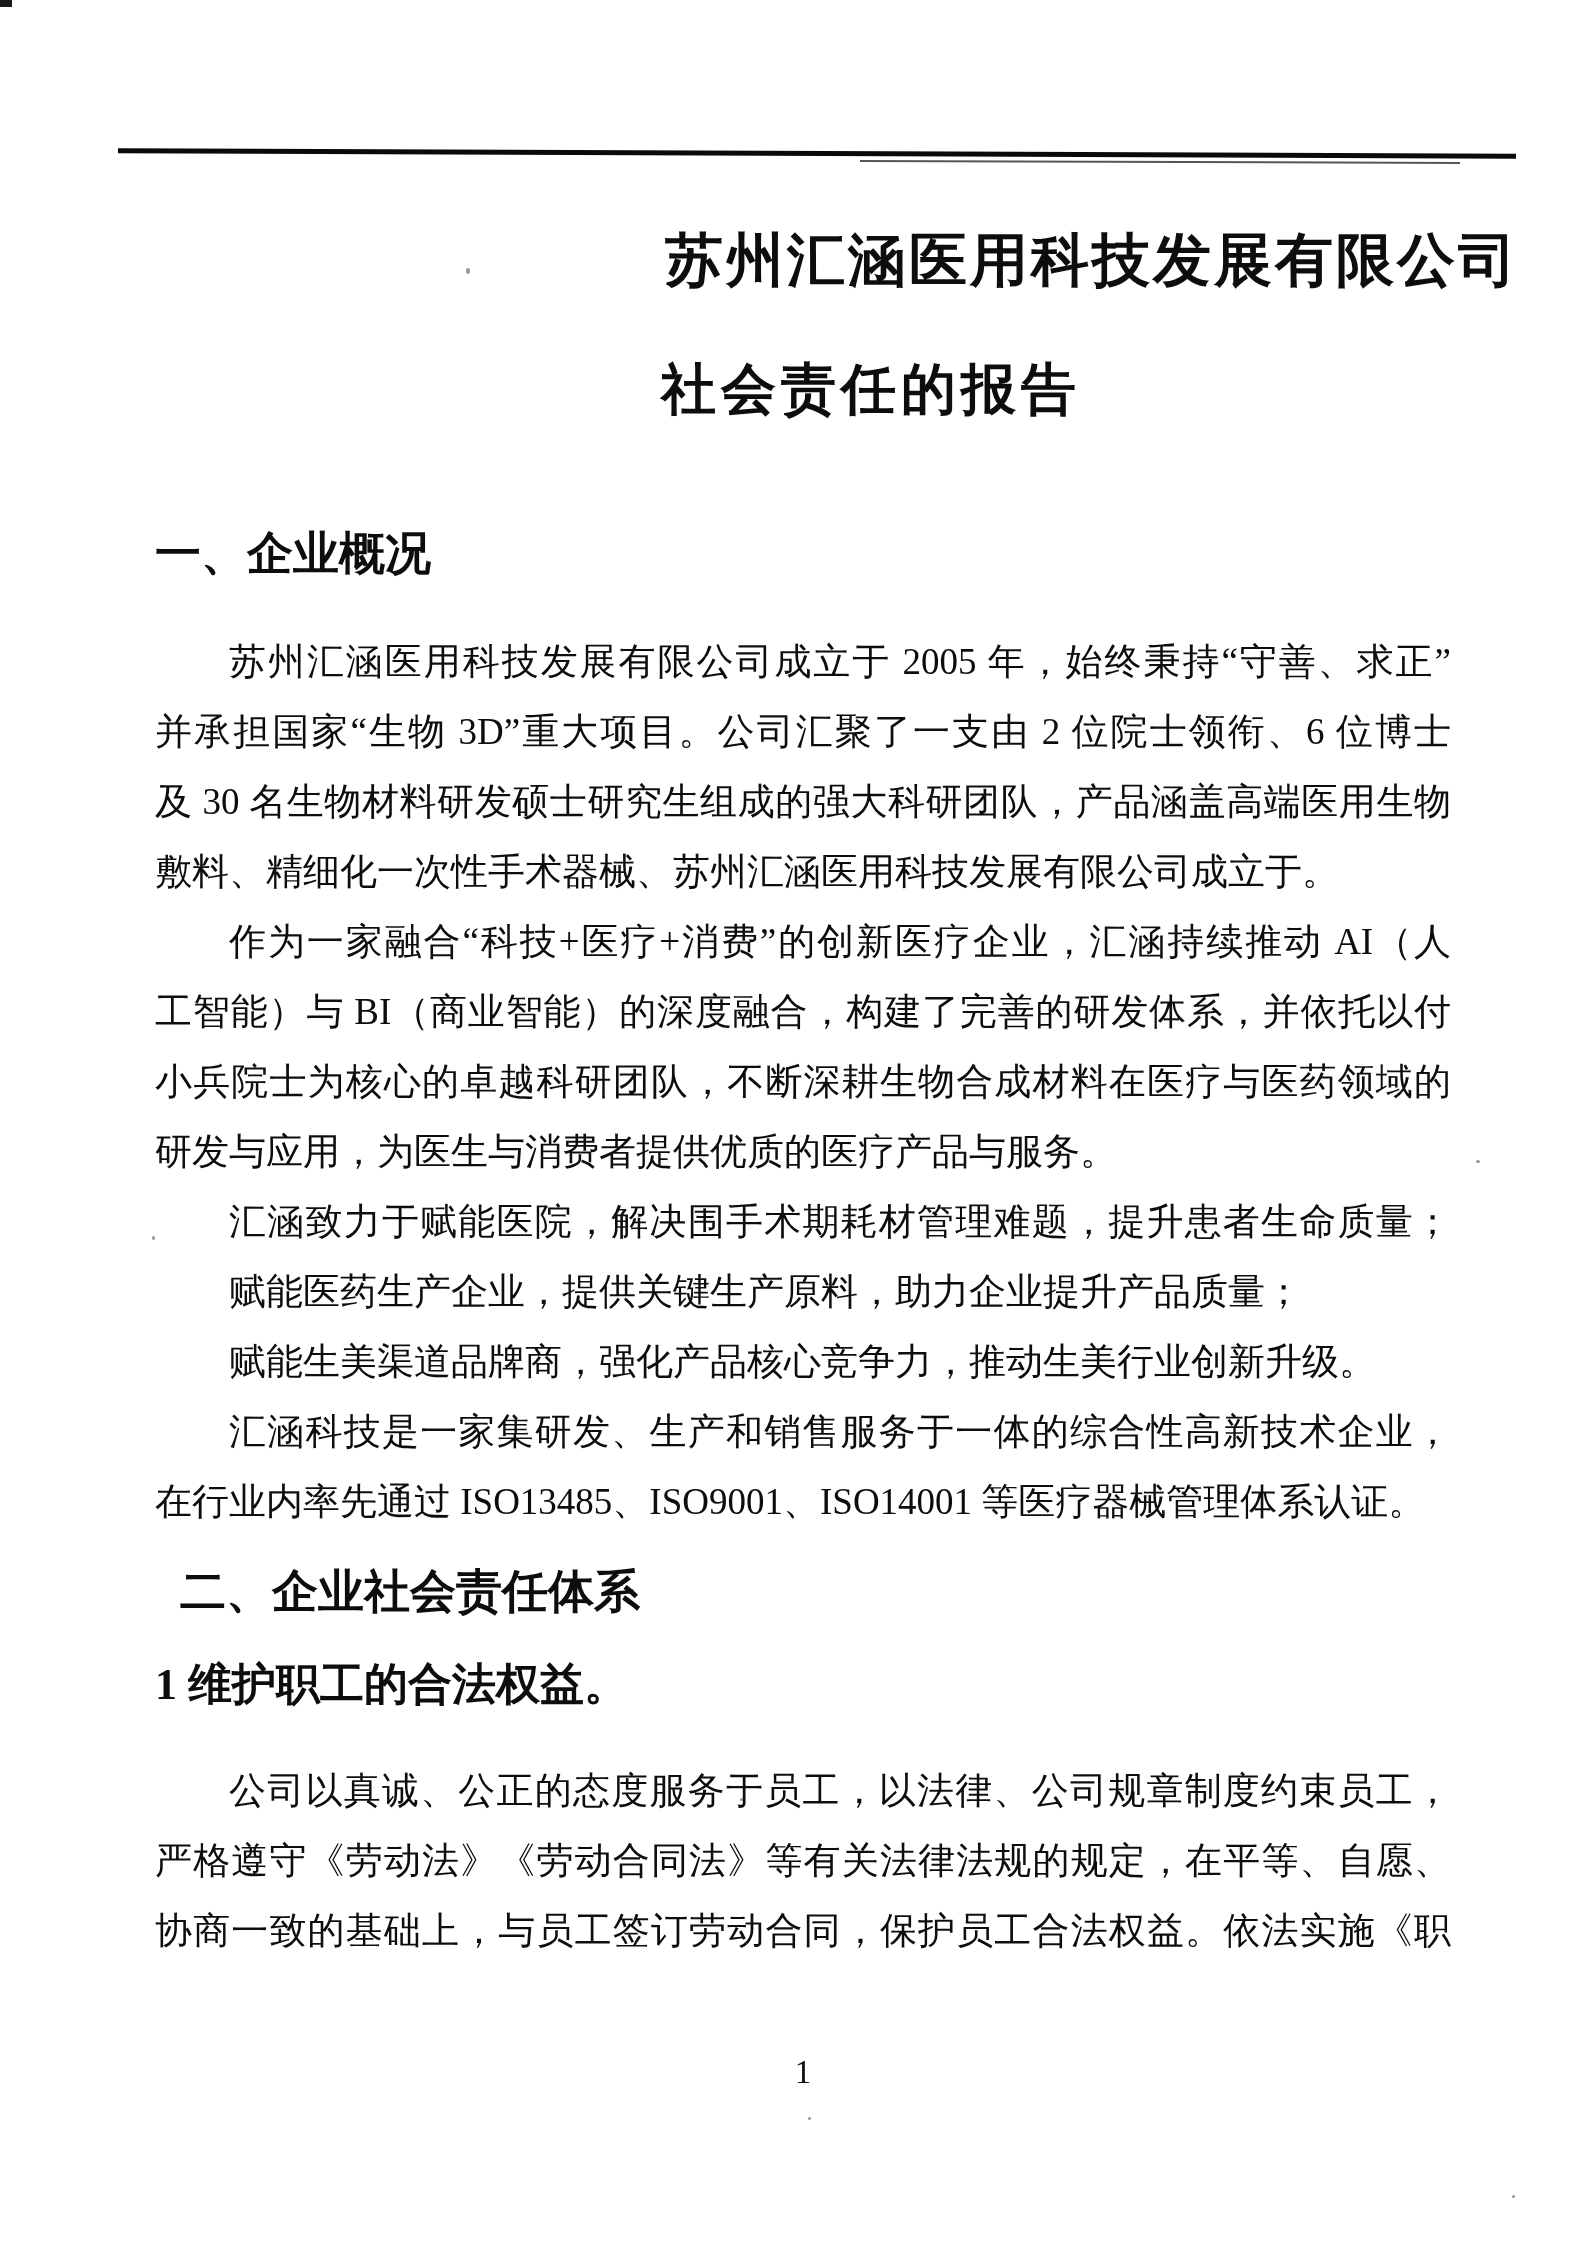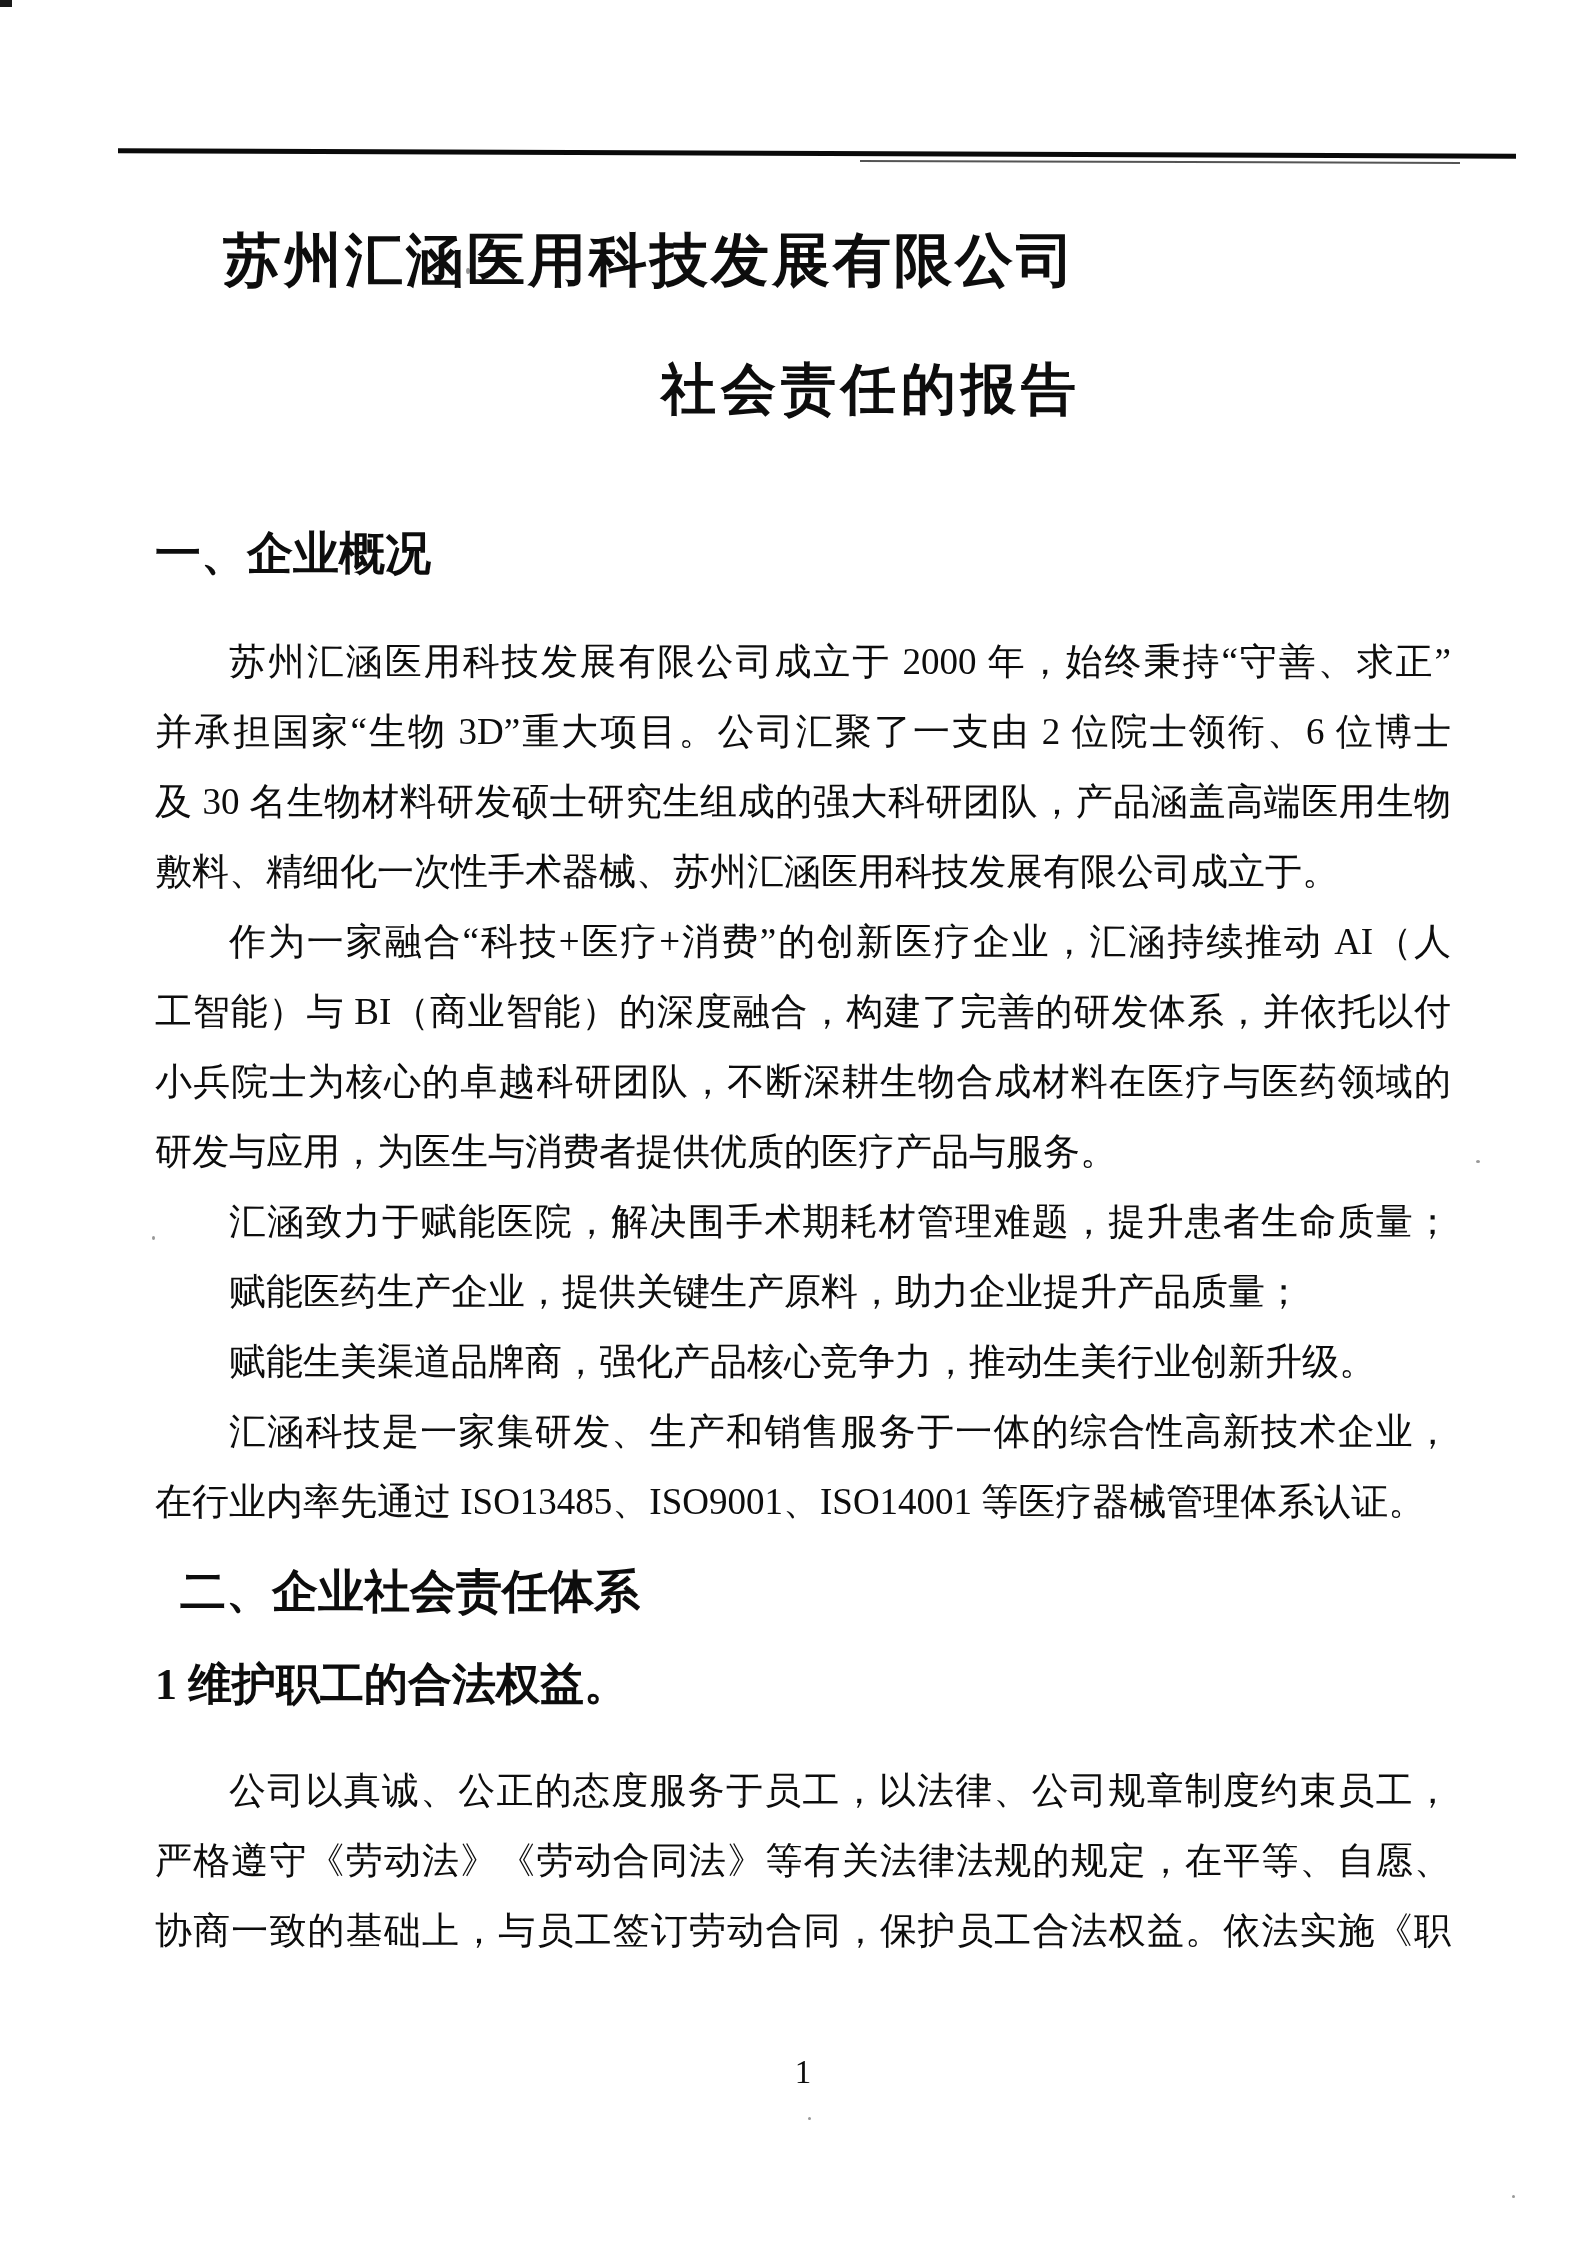--- a/index.html
+++ b/index.html
@@ -49,21 +49,21 @@
     position: absolute;
     left: 155px;
     top: 0;
     width: 1296px;
     padding-top: 228px;
   }
   .doc-title {
     font-size: 58px;
     line-height: 66px;
     font-weight: bold;
-    text-align: left;
+    text-align: right;
     letter-spacing: 3px;
     transform: translateX(68px);
     white-space: nowrap;
   }
   .doc-subtitle {
     margin-top: 64px;
     font-size: 55px;
     line-height: 64px;
     font-weight: bold;
     text-align: center;
@@ -139,21 +139,21 @@
   <div class="speck s5"></div>
   <div class="speck s6"></div>
 
   <div class="doc">
     <div class="doc-title">苏州汇涵医用科技发展有限公司</div>
     <div class="doc-subtitle">社会责任的报告</div>
 
     <div class="flow">
         <div class="h1">一、企业概况</div>
         <div class="para">
-          <div class="line fill indent">苏州汇涵医用科技发展有限公司成立于 2000 年，始终秉持“守善、求正”</div>
+          <div class="line fill indent">苏州汇涵医用科技发展有限公司成立于 2005 年，始终秉持“守善、求正”</div>
           <div class="line fill">并承担国家“生物 3D”重大项目。公司汇聚了一支由 2 位院士领衔、6 位博士</div>
           <div class="line fill">及 30 名生物材料研发硕士研究生组成的强大科研团队，产品涵盖高端医用生物</div>
           <div class="line">敷料、精细化一次性手术器械、苏州汇涵医用科技发展有限公司成立于。</div>
         </div>
         <div class="para">
           <div class="line fill indent">作为一家融合“科技+医疗+消费”的创新医疗企业，汇涵持续推动 AI（人</div>
           <div class="line fill">工智能）与 BI（商业智能）的深度融合，构建了完善的研发体系，并依托以付</div>
           <div class="line fill">小兵院士为核心的卓越科研团队，不断深耕生物合成材料在医疗与医药领域的</div>
           <div class="line">研发与应用，为医生与消费者提供优质的医疗产品与服务。</div>
         </div>

